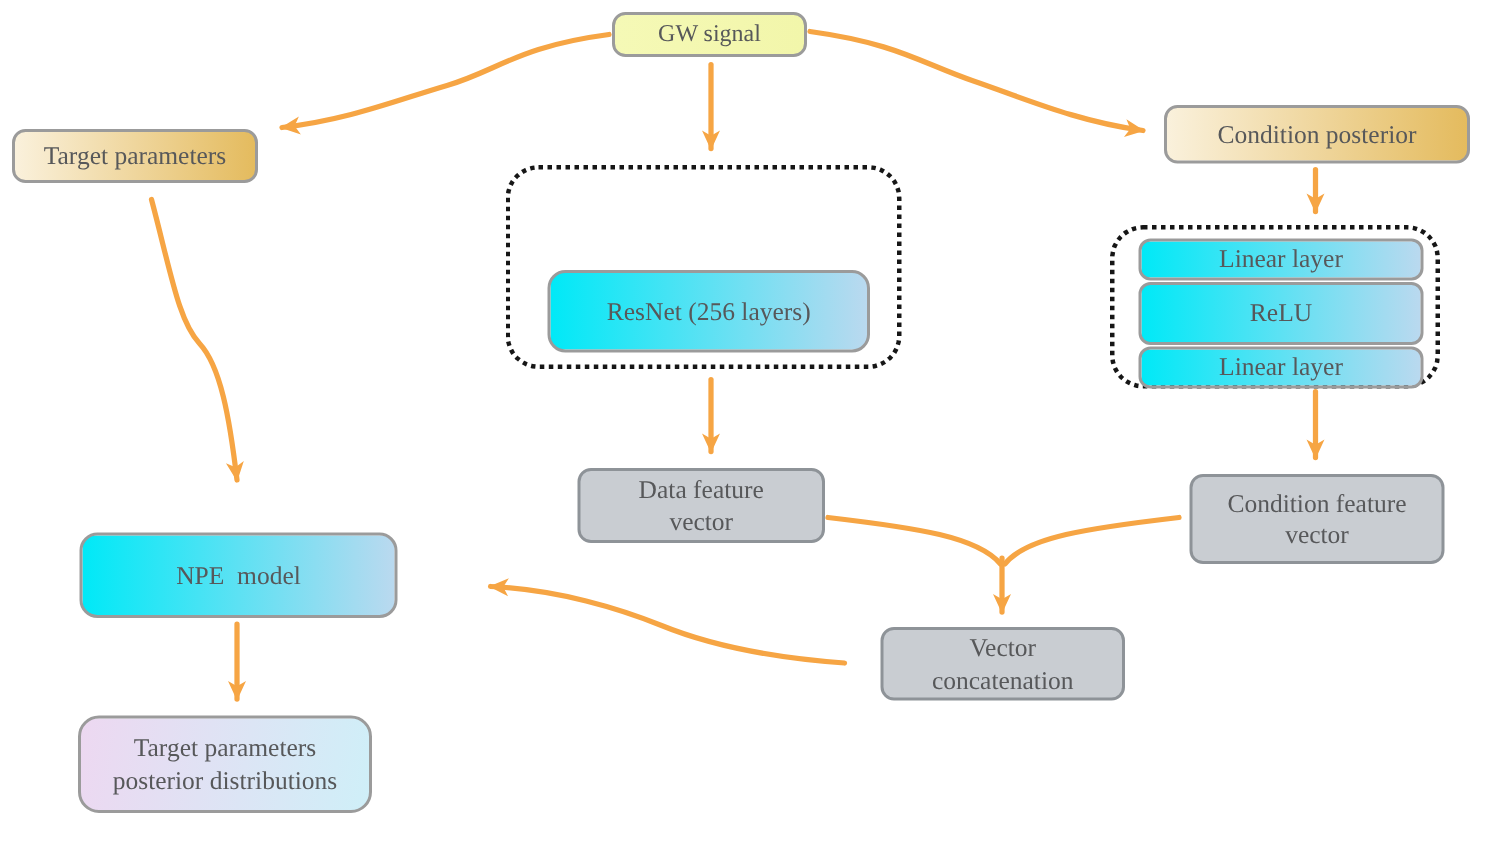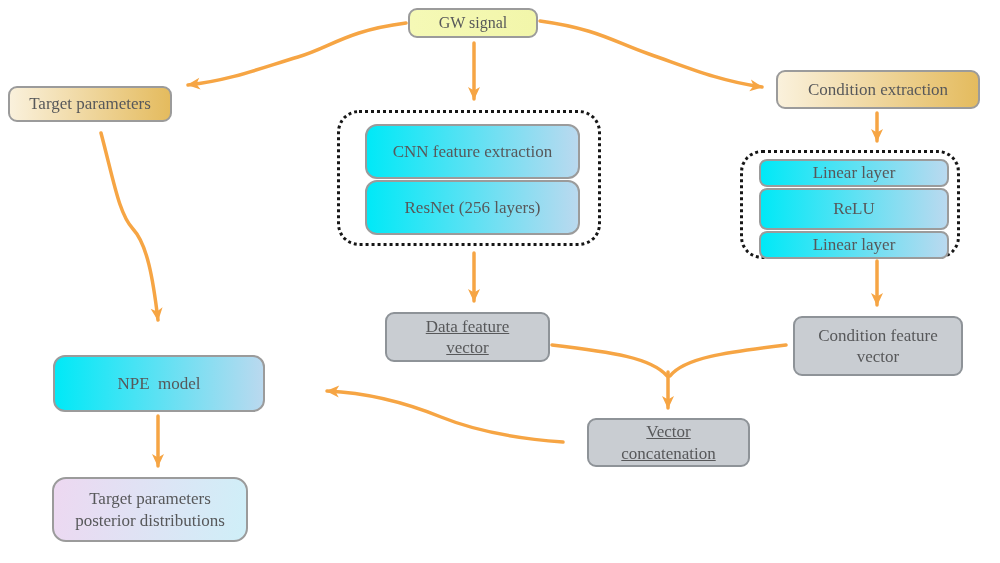--- a/index.html
+++ b/index.html
@@ -63,21 +63,21 @@
     border-radius: 14px;
     padding: 0 18px;
   }
   .dotted-group {
     position: absolute;
     box-sizing: border-box;
     border: 3px dotted var(--dotted-border, #161616);
     border-radius: 22px;
   }
   .pre { white-space: pre-wrap; }
-  .pad { padding: 0 26px; text-decoration: underline; }
+  .pad { padding: 0 26px; }
 </style>
 </head>
 <body>
 
 <div class="canvas">
 
   <svg class="edges" viewBox="0 0 1000 563" xmlns="http://www.w3.org/2000/svg">
     <defs>
       <marker id="ah" markerUnits="userSpaceOnUse" markerWidth="18" markerHeight="16" refX="13" refY="7" orient="auto">
         <path class="arrowhead-shape" d="M1,1 L14,7 L1,13 L4.5,7 Z"></path>
@@ -99,27 +99,24 @@
 
   <div class="node node-signal" style="left:408px; top:8px; width:130px; height:30px;">
     <span>GW signal</span>
   </div>
 
   <div class="node node-param" style="left:8px; top:70px; width:164px; height:36px;margin-top:16px;">
     <span>Target parameters</span>
   </div>
 
   <div class="node node-param" style="left:776px; top:70px; width:204px; height:39px;">
-    <span>Condition extraction</span>
+    <span>Condition posterior</span>
   </div>
 
   <div class="dotted-group" style="left:337px; top:110px; width:264px; height:136px;">
-    <div class="node node-cyan" style="left:25px; top:11px; width:215px; height:55px;">
-      <span>CNN feature extraction</span>
-    </div>
     <div class="node node-cyan" style="left:25px; top:67px; width:215px; height:55px;text-align:center;">
       <span>ResNet (256 layers)</span>
     </div>
   </div>
 
   <div class="dotted-group" style="left:740px; top:150px; width:220px; height:109px;">
     <div class="node node-cyan" style="left:16px; top:6px; width:190px; height:28px; border-radius:8px;">
       <span>Linear layer</span>
     </div>
     <div class="node node-cyan" style="left:16px; top:35px; width:190px; height:42px; border-radius:8px;">

